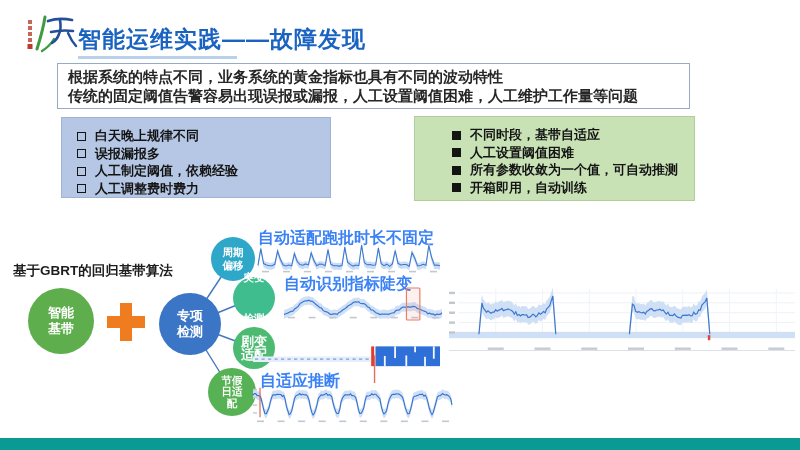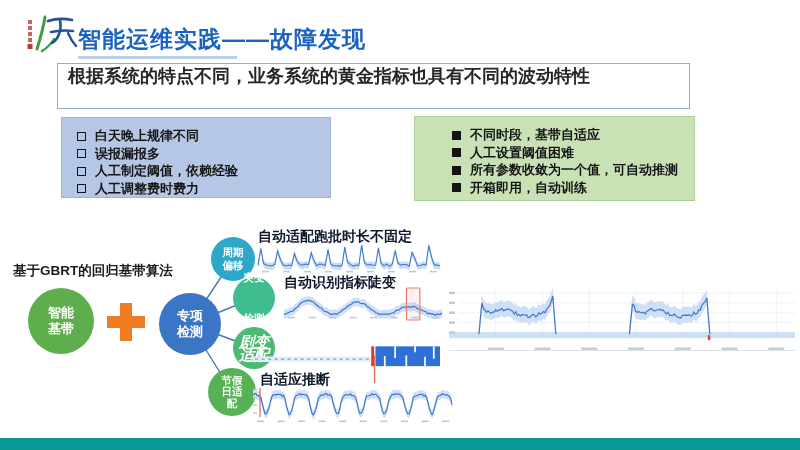--- a/index.html
+++ b/index.html
@@ -5,46 +5,46 @@
   html,body{margin:0;padding:0;background:#fff;}
   .slide{position:relative;width:800px;height:450px;background:#fff;overflow:hidden;
          font-family:"Liberation Sans",sans-serif;}
   
   .logo{position:absolute;left:26px;top:11px;width:52px;height:44px;}
   .page-title{position:absolute;left:78px;top:24px;margin:0;font-size:23px;font-weight:700;
               color:#1a63c1;letter-spacing:1px;white-space:nowrap;}
   .title-underline{position:absolute;left:78px;top:56px;width:159px;height:3px;background:#b9d1ea;}
   
   .intro-box{position:absolute;left:57px;top:63px;width:611px;height:38px;border:1px solid #97acc4;
-             padding:3px 10px;font-size:18px;line-height:19px;font-weight:600;color:#262626;}
+             padding:3px 10px;font-size:15px;line-height:19px;font-weight:600;color:#262626;}
   .intro-box p{margin:0;white-space:nowrap;}
   
   .bullet-box{position:absolute;box-sizing:border-box;padding:11px 10px 0 15px;}
   .box-problem{left:61px;top:117px;width:270px;height:81px;border:1px solid #9fb3d8;}
   .box-benefit{left:414px;top:116px;width:281px;height:85px;border:1px solid #aecf9a;padding-left:37px;}
   .bullet-row{display:flex;align-items:center;gap:9px;margin-bottom:3px;}
   .sq{width:7px;height:7px;border:1.6px solid #141414;flex:none;}
   .sq.filled{background:#141414;}
   .bullet-text{font-size:13px;font-weight:700;color:#141414;line-height:14.5px;white-space:nowrap;}
   
   .caption{position:absolute;left:13px;top:262px;font-size:13.5px;font-weight:700;color:#1d1d1d;white-space:nowrap;}
   .circle{position:absolute;border-radius:50%;display:flex;flex-direction:column;align-items:center;
           justify-content:center;color:#fff;font-weight:700;text-align:center;}
   .c-left{left:28px;top:288px;width:66px;height:66px;font-size:13px;line-height:16px;}
   .c-center{left:159px;top:293px;width:62px;height:62px;font-size:13px;line-height:16px;}
   .sat0{left:211px;top:237px;width:44px;height:44px;font-size:10.5px;line-height:13px;}
   .sat1{left:233px;top:277px;width:42px;height:42px;font-size:10.5px;line-height:13px;gap:28px;}
-  .sat2{left:233px;top:327px;width:42px;height:42px;font-size:15px;line-height:13px;font-style:italic;}
+  .sat2{left:233px;top:327px;width:42px;height:42px;font-size:13px;line-height:13px;}
   .sat3{left:208px;top:368px;width:48px;height:48px;font-size:10.5px;line-height:11.5px;}
   .plus{position:absolute;left:107px;top:303px;width:38px;height:38px;}
   .plus .h{position:absolute;left:0;top:13px;width:38px;height:12px;}
   .plus .v{position:absolute;left:13px;top:0;width:12px;height:38px;}
   .connectors{position:absolute;left:150px;top:230px;width:130px;height:195px;}
   
-  .chart-label{position:absolute;font-size:14px;font-weight:700;color:#0f172a;white-space:nowrap;}
+  .chart-label{position:absolute;font-size:16px;font-weight:700;color:#3b82f6;white-space:nowrap;}
   .lbl-0{left:258px;top:228px;} .lbl-1{left:284px;top:274px;}
   .lbl-2{left:288px;top:328px;} .lbl-3{left:260px;top:371px;}
   svg.chart{position:absolute;overflow:visible;}
   .ch-0{left:258px;top:244px;} .ch-1{left:284px;top:289px;}
   .ch-2{left:253px;top:345px;} .ch-3{left:253px;top:383px;}
   .ch-big{left:449px;top:285px;}
   .footer-bar{position:absolute;left:0;top:438px;width:800px;height:12px;}
 </style>
 </head>
 <body>
@@ -62,20 +62,21 @@
     <path d="M22 9 Q33 5.5 46 8" stroke="#234f9a" stroke-width="2.8" fill="none" stroke-linecap="round"></path>
     <path d="M34 8 Q35.5 17 33 22 Q31 28 26 31" stroke="#234f9a" stroke-width="2.6" fill="none" stroke-linecap="round"></path>
     <path d="M25 20 Q36 17.5 47 19" stroke="#234f9a" stroke-width="2.6" fill="none" stroke-linecap="round"></path>
     <path d="M42 21 Q45.5 29 50 34" stroke="#234f9a" stroke-width="2.4" fill="none" stroke-linecap="round"></path>
   </svg>
   <h1 class="page-title">智能运维实践——故障发现</h1>
   <div class="title-underline"></div>
 
   <div class="intro-box">
     <p>根据系统的特点不同，业务系统的黄金指标也具有不同的波动特性</p>
+    <p>传统的固定阈值告警容易出现误报或漏报，人工设置阈值困难，人工维护工作量等问题</p>
   </div>
 
   <div class="bullet-box box-problem" style="background: rgb(181, 199, 228);">
     <div class="bullet-row">
       <span class="sq"></span>
       <span class="bullet-text">白天晚上规律不同</span>
       </div>
     <div class="bullet-row">
       <span class="sq"></span>
       <span class="bullet-text">误报漏报多</span>

